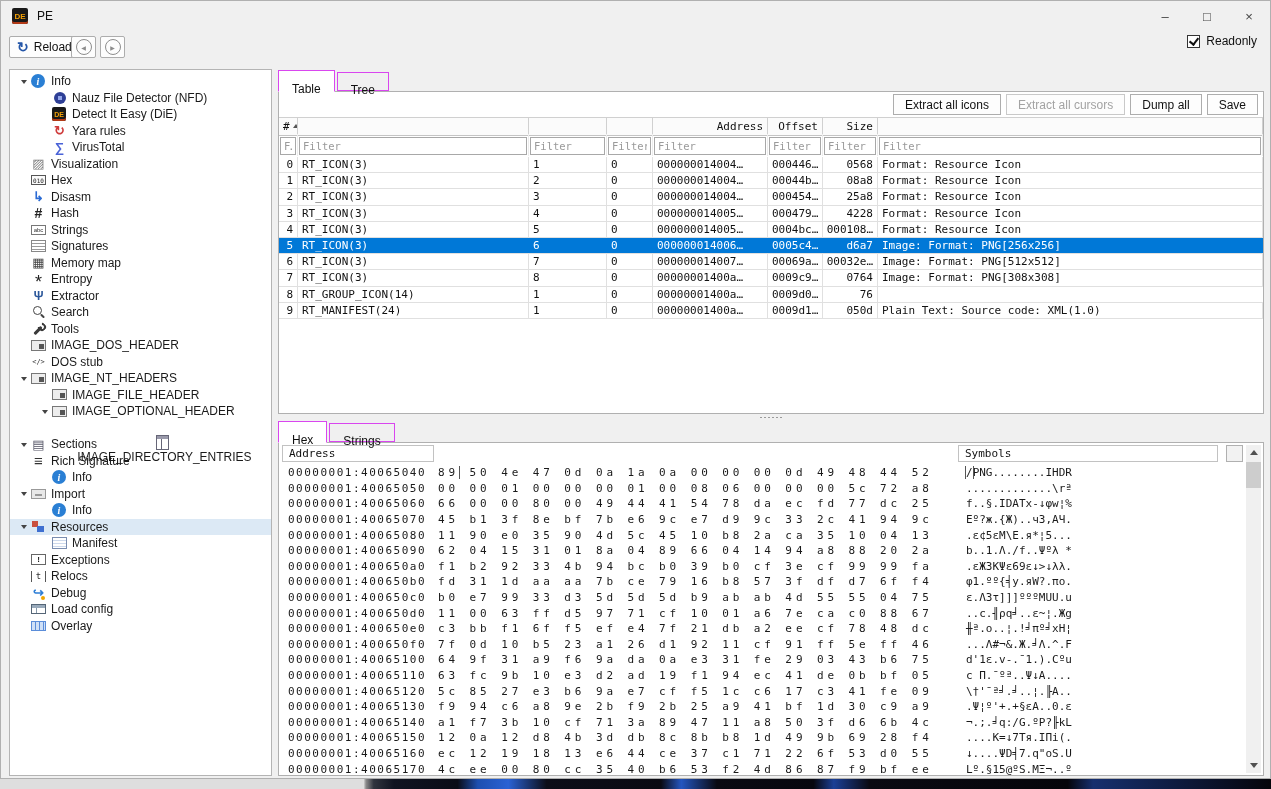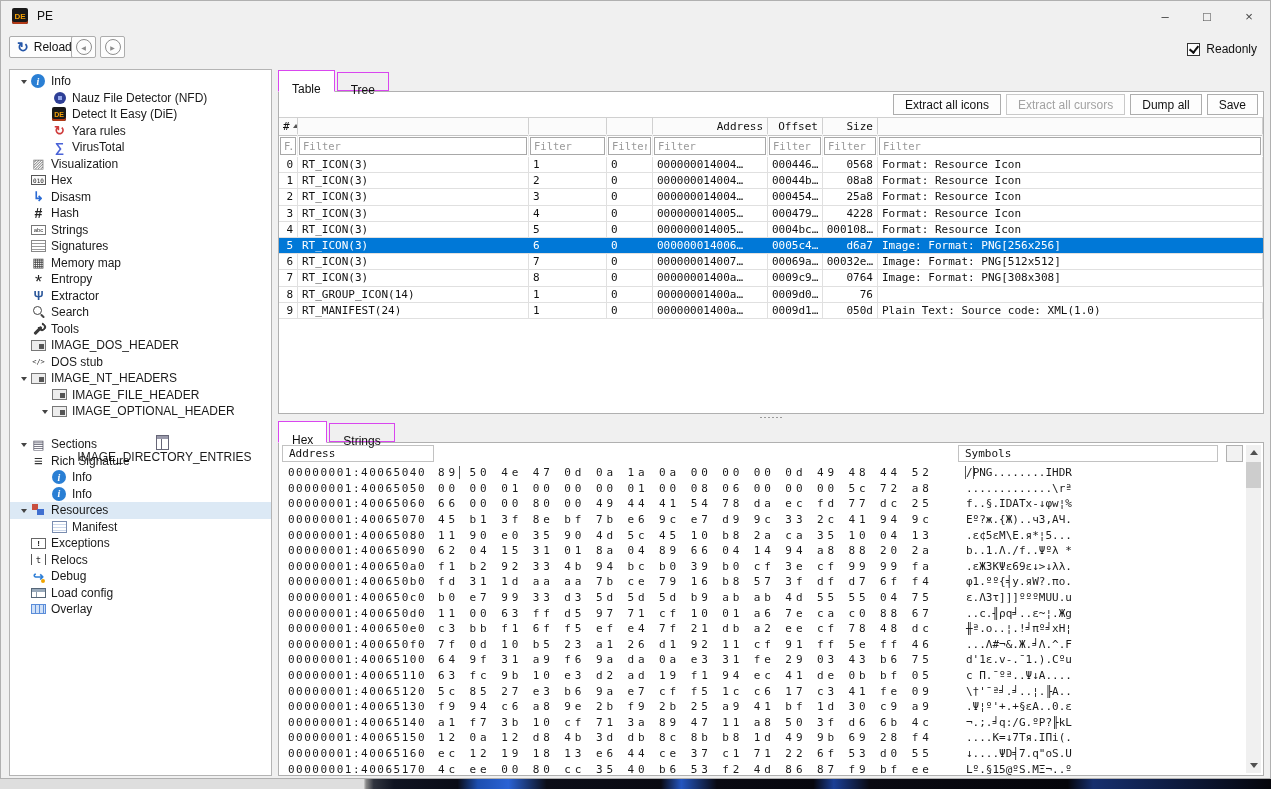--- a/index.html
+++ b/index.html
@@ -21,21 +21,21 @@
   .reload-btn{position:absolute;left:8px;top:5px;height:22px;padding:0 10px 0 7px;background:#fdfdfd;
           border:1px solid #adadad;border-radius:2px;font-size:12px;display:flex;align-items:center;
           gap:5px;font-family:inherit;color:#111;}
   .reload-ic{color:#2456a8;font-weight:bold;font-size:14px;line-height:12px;}
   .navcircle{position:absolute;top:5px;width:25px;height:22px;background:#fdfdfd;border:1px solid #adadad;
           border-radius:2px;display:flex;align-items:center;justify-content:center;padding:0;}
   #navbtns .navcircle:nth-child(1){left:70px;}
   #navbtns .navcircle:nth-child(2){left:99px;}
   .navglyph{width:14px;height:14px;border:1px solid #8d8d8d;border-radius:50%;color:#8d8d8d;font-size:6px;
           display:flex;align-items:center;justify-content:center;}
-  .readonly{position:absolute;right:13px;top:11px;display:flex;align-items:center;gap:6px;font-size:12px;color:#111;text-align:center;}
+  .readonly{position:absolute;right:13px;top:3px;display:flex;align-items:center;gap:6px;font-size:12px;color:#111;text-align:center;}
   .cbx{width:13px;height:13px;border:1px solid #333;background:#fff;position:relative;box-sizing:border-box;}
   .cbx.checked::after{content:"";position:absolute;left:3px;top:0;width:4px;height:7px;
           border-right:2px solid #111;border-bottom:2px solid #111;transform:rotate(38deg);}
   
   .tree{position:absolute;left:8px;top:68px;width:263px;height:707px;background:#fff;
         border:1px solid #b4b4b4;box-sizing:border-box;overflow:hidden;padding-top:3px;}
   .tree-row{height:16.5px;display:flex;align-items:center;font-size:12px;color:#1a1a1a;white-space:nowrap;}
   .tree-row.sel{background:#dce9f5;}
   .expander{width:15px;flex:0 0 15px;display:flex;align-items:center;justify-content:center;}
   .expander.open::before{content:"";border:3.5px solid transparent;border-top:4.5px solid #444;margin-top:4px;}
@@ -314,20 +314,25 @@
       <div class="tree-row" style="padding-left: 6px;">
         <span class="expander"></span>
         <span class="ic richsig-icon"></span>
         <span class="tlabel">Rich Signature</span>
       </div>
       <div class="tree-row" style="padding-left: 27px;">
         <span class="expander"></span>
         <span class="ic info-icon"></span>
         <span class="tlabel">Info</span>
       </div>
+      <div class="tree-row" style="padding-left: 6px;">
+        <span class="expander open"></span>
+        <span class="ic import-icon"></span>
+        <span class="tlabel">Import</span>
+      </div>
       <div class="tree-row" style="padding-left: 27px;">
         <span class="expander"></span>
         <span class="ic info-icon"></span>
         <span class="tlabel">Info</span>
       </div>
       <div class="tree-row sel" style="padding-left: 6px;">
         <span class="expander open"></span>
         <span class="ic resources-icon"></span>
         <span class="tlabel">Resources</span>
       </div>

